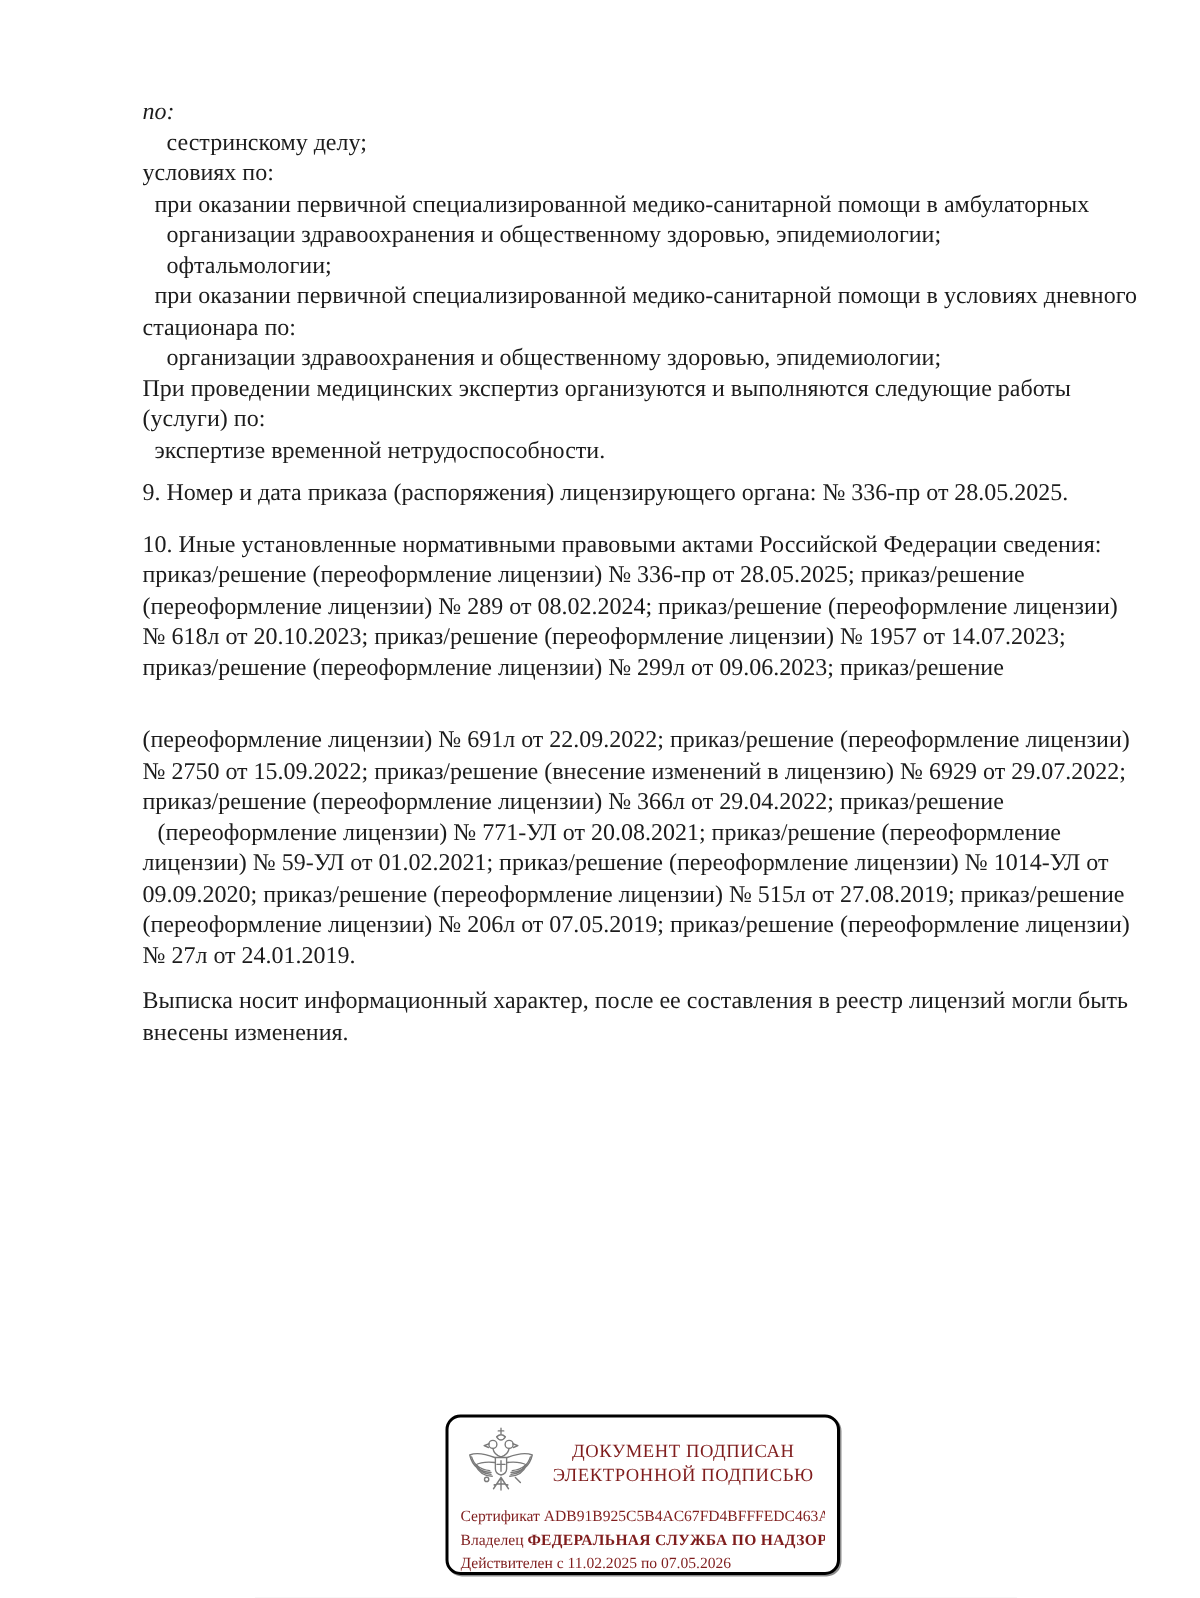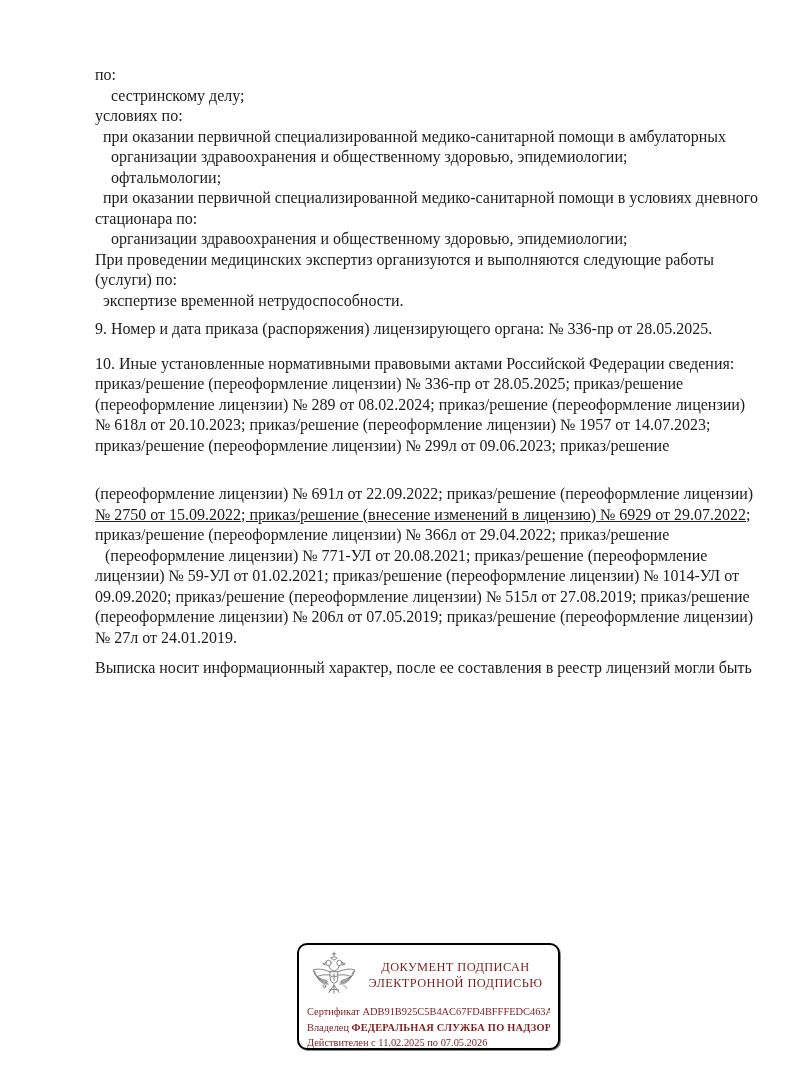--- a/index.html
+++ b/index.html
@@ -65,47 +65,48 @@
   }
   .stamp-info .row { overflow:hidden; }
   .owner-value { font-weight:bold; letter-spacing:0.2px; }
 </style>
 </head>
 <body>
 
 <div class="page">
 
   <div class="doc-body">
-      <div class="doc-line" style="padding-left: 0px;">по:</div>
+      <div class="doc-line" style="padding-left: 0px; font-style: italic;">по:</div>
       <div class="doc-line" style="padding-left: 16px;">сестринскому делу;</div>
       <div class="doc-line" style="padding-left: 0px;">условиях по:</div>
       <div class="doc-line" style="padding-left: 8px;">при оказании первичной специализированной медико-санитарной помощи в амбулаторных</div>
       <div class="doc-line" style="padding-left: 16px;">организации здравоохранения и общественному здоровью, эпидемиологии;</div>
       <div class="doc-line" style="padding-left: 16px;">офтальмологии;</div>
       <div class="doc-line" style="padding-left: 8px;">при оказании первичной специализированной медико-санитарной помощи в условиях дневного</div>
       <div class="doc-line" style="padding-left: 0px;">стационара по:</div>
       <div class="doc-line" style="padding-left: 16px;">организации здравоохранения и общественному здоровью, эпидемиологии;</div>
       <div class="doc-line" style="padding-left: 0px;">При проведении медицинских экспертиз организуются и выполняются следующие работы</div>
       <div class="doc-line" style="padding-left: 0px;">(услуги) по:</div>
       <div class="doc-line" style="padding-left: 8px;">экспертизе временной нетрудоспособности.</div>
       <div class="doc-line" style="padding-left: 0px; margin-top: 8px;">9. Номер и дата приказа (распоряжения) лицензирующего органа: № 336-пр от 28.05.2025.</div>
       <div class="doc-line" style="padding-left: 0px; margin-top: 14px;">10. Иные установленные нормативными правовыми актами Российской Федерации сведения:</div>
       <div class="doc-line" style="padding-left: 0px;">приказ/решение (переоформление лицензии) № 336-пр от 28.05.2025; приказ/решение</div>
       <div class="doc-line" style="padding-left: 0px;">(переоформление лицензии) № 289 от 08.02.2024; приказ/решение (переоформление лицензии)</div>
       <div class="doc-line" style="padding-left: 0px;">№ 618л от 20.10.2023; приказ/решение (переоформление лицензии) № 1957 от 14.07.2023;</div>
       <div class="doc-line" style="padding-left: 0px;">приказ/решение (переоформление лицензии) № 299л от 09.06.2023; приказ/решение</div>
       <div class="doc-line" style="padding-left: 0px; margin-top: 28px;">(переоформление лицензии) № 691л от 22.09.2022; приказ/решение (переоформление лицензии)</div>
-      <div class="doc-line" style="padding-left: 0px; text-decoration: underline;">№ 2750 от 15.09.2022; приказ/решение (внесение изменений в лицензию) № 6929 от 29.07.2022;</div>
+      <div class="doc-line" style="padding-left: 0px;">№ 2750 от 15.09.2022; приказ/решение (внесение изменений в лицензию) № 6929 от 29.07.2022;</div>
       <div class="doc-line" style="padding-left: 0px;">приказ/решение (переоформление лицензии) № 366л от 29.04.2022; приказ/решение</div>
       <div class="doc-line" style="padding-left: 0px; margin-left: 10px;">(переоформление лицензии) № 771-УЛ от 20.08.2021; приказ/решение (переоформление</div>
       <div class="doc-line" style="padding-left: 0px;">лицензии) № 59-УЛ от 01.02.2021; приказ/решение (переоформление лицензии) № 1014-УЛ от</div>
       <div class="doc-line" style="padding-left: 0px;">09.09.2020; приказ/решение (переоформление лицензии) № 515л от 27.08.2019; приказ/решение</div>
       <div class="doc-line" style="padding-left: 0px;">(переоформление лицензии) № 206л от 07.05.2019; приказ/решение (переоформление лицензии)</div>
       <div class="doc-line" style="padding-left: 0px;">№ 27л от 24.01.2019.</div>
       <div class="doc-line" style="padding-left: 0px; margin-top: 10px;">Выписка носит информационный характер, после ее составления в реестр лицензий могли быть</div>
+      <div class="doc-line" style="padding-left: 0px;">внесены изменения.</div>
     </div>
 
   <div class="stamp">
     <div class="stamp-top">
       <div class="stamp-emblem">
         <svg viewBox="0 0 64 60" xmlns="http://www.w3.org/2000/svg">
           <g stroke="#7a7a7a" fill="none" stroke-width="1.1" stroke-linecap="round" stroke-linejoin="round">
             <path d="M32 2.5 V7 M29.8 4.7 H34.2"></path>
             <path d="M28.5 9.5 Q32 6.2 35.5 9.5 Q34 12 32 12 Q30 12 28.5 9.5 Z"></path>
             <circle cx="25.5" cy="15.5" r="3.2"></circle>

